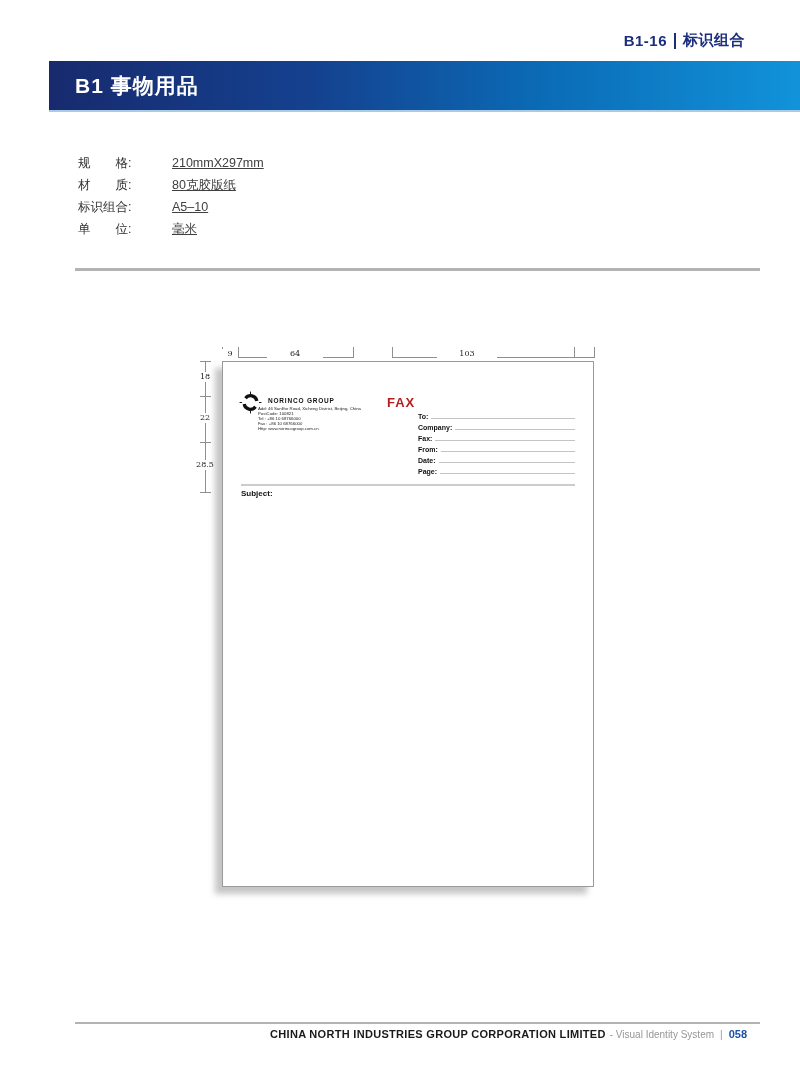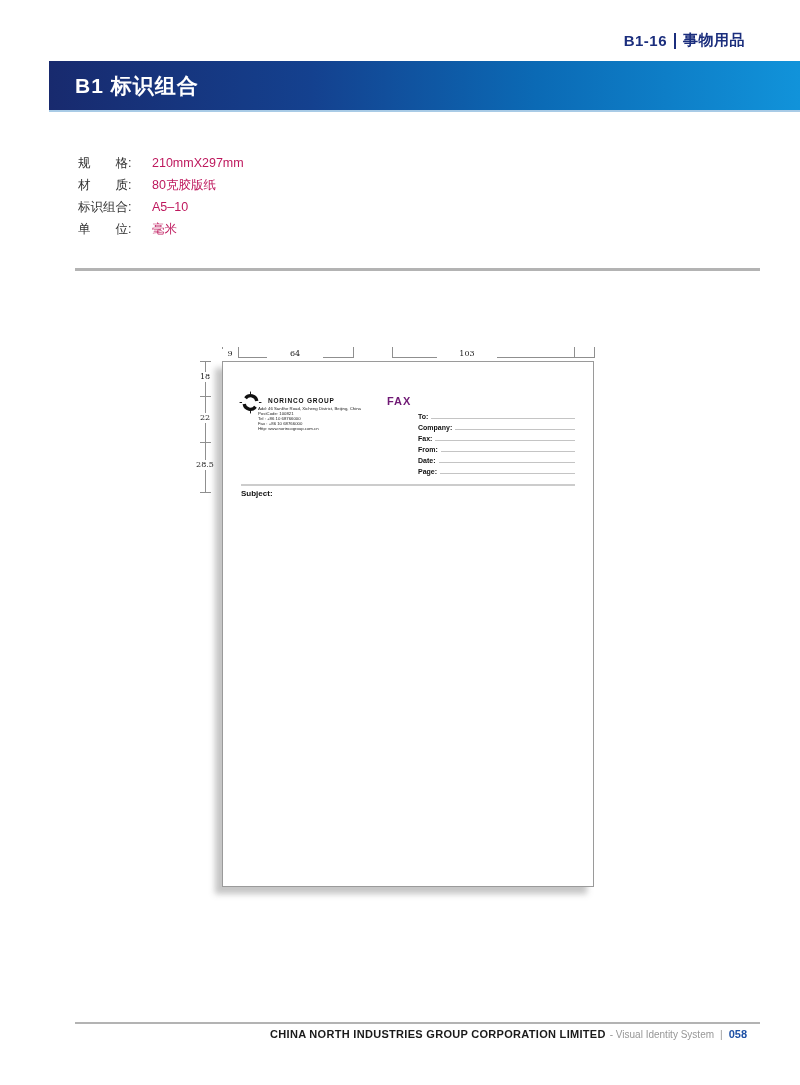--- a/index.html
+++ b/index.html
@@ -15,40 +15,40 @@
   
   .banner { position:absolute; left:49px; right:0; top:61px; height:51px;
     background:linear-gradient(to right, #182a6e 0%, #14418f 35%, #0b6ab5 65%, #1193da 100%);
     border-bottom:2px solid #a9cbe6; display:flex; align-items:center; }
   .banner .title { color:#ffffff; font-size:21px; font-weight:bold; padding-left:26px; letter-spacing:1px; }
 
   
   .specs { position:absolute; left:78px; top:154px; font-size:12.5px; color:#333; }
   .specs .row { display:flex; line-height:18px; margin-bottom:4px; }
   .specs .lab { width:70px; }
-  .specs .val { margin-left:4px; color:#be185d; }
+  .specs .val { margin-left:24px; color:#404040;text-decoration:underline; }
 
   .divider { position:absolute; left:75px; width:685px; top:268px; height:3px; background:#b3b3b3; }
 
   
   .dimline-h { position:absolute; top:357px; height:1px; background:#8f8f8f; }
   .tick-v { position:absolute; top:347px; width:1px; height:11px; background:#8f8f8f; }
   .dimlab { position:absolute; font-family:"DejaVu Serif", serif; font-size:8px; color:#222;
     background:#fff; text-align:center; line-height:10px; }
   .dimline-v { position:absolute; left:205px; width:1px; background:#8f8f8f; }
   .tick-h { position:absolute; left:200px; width:11px; height:1px; background:#8f8f8f; }
 
   
   .paper { position:absolute; left:222px; top:361px; width:372px; height:526px; background:#fff;
     border:1px solid #9a9a9a; box-shadow:-7px 7px 6px rgba(90,90,90,0.35); }
   .logo { position:absolute; left:16px; top:29px; width:23px; height:23px; }
   .brand { position:absolute; left:45px; top:35px; font-size:6.5px; font-weight:bold; color:#111;
     letter-spacing:0.8px; }
   .address { position:absolute; left:35px; top:45px; font-size:4.3px; line-height:4.9px; color:#222; }
-  .faxtitle { position:absolute; left:164px; top:33px; font-size:11px; font-weight:bold; color:#701a75;
+  .faxtitle { position:absolute; left:164px; top:33px; font-size:13px; font-weight:bold; color:#b91c1c;
     letter-spacing:1px; }
   .faxrow { position:absolute; left:195px; width:157px; height:11px; display:flex; align-items:flex-end; }
   .faxrow .flab { font-size:7px; font-weight:bold; color:#111; padding-right:3px; white-space:nowrap; }
   .faxrow .fline { flex:1; border-bottom:1px solid #c4c4c4; margin-bottom:1px; }
   .subject-rule { position:absolute; left:18px; top:122px; width:334px; height:2px; background:#cccccc; }
   .subject { position:absolute; left:18px; top:127px; font-size:8px; font-weight:bold; color:#111; }
 
   
   .footer-line { position:absolute; left:75px; width:685px; top:1022px; height:2px; background:#b3b3b3; }
   .footer { position:absolute; right:53px; top:1028px; display:flex; align-items:baseline; white-space:nowrap; }
@@ -58,25 +58,25 @@
   .footer .pageno { font-size:11px; font-weight:bold; color:#1d50a5; }
 </style>
 </head>
 <body>
 
 <div class="page">
 
   <div class="section-head">
     <span>B1-16</span>
     <span class="vbar"></span>
-    <span>事物用品</span>
+    <span>标识组合</span>
   </div>
 
   <div class="banner">
-    <span class="title">B1 标识组合</span>
+    <span class="title">B1 事物用品</span>
   </div>
 
   <div class="specs">
     <div class="row">
       <span class="lab">规　　格:</span>
       <span class="val">210mmX297mm</span>
     </div>
     <div class="row">
       <span class="lab">材　　质:</span>
       <span class="val">80克胶版纸</span>

